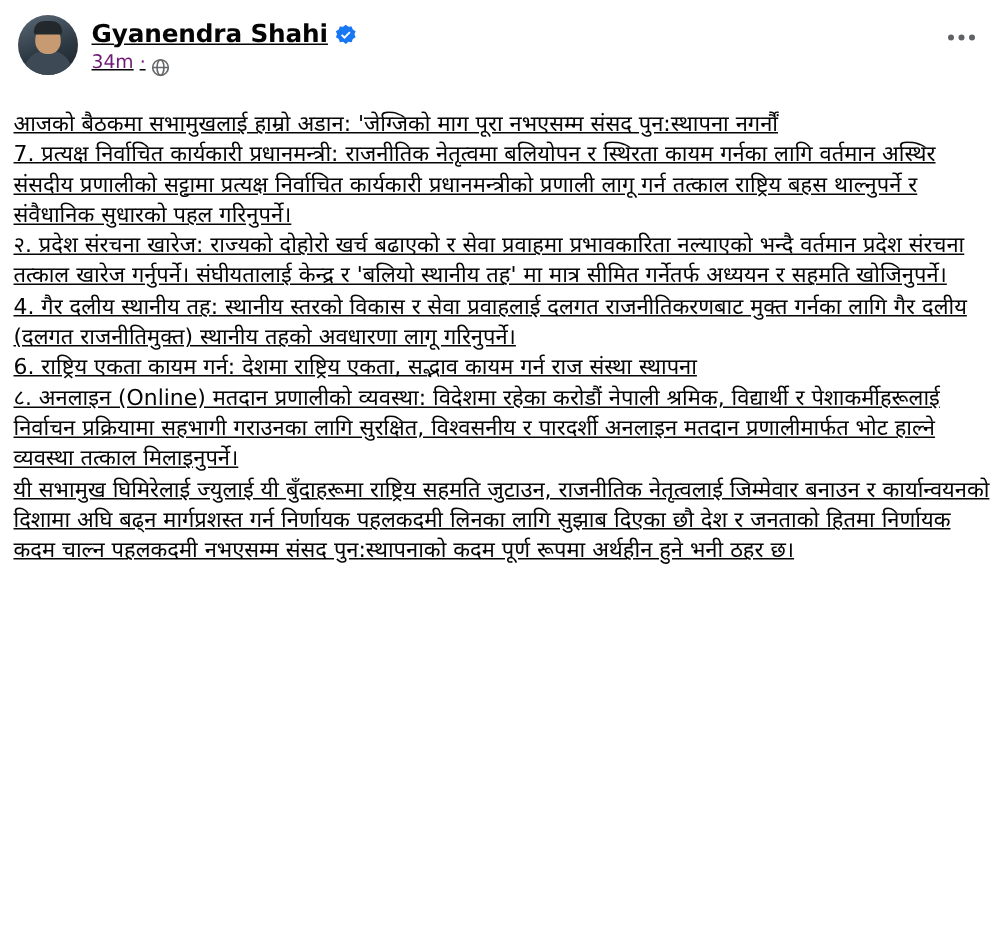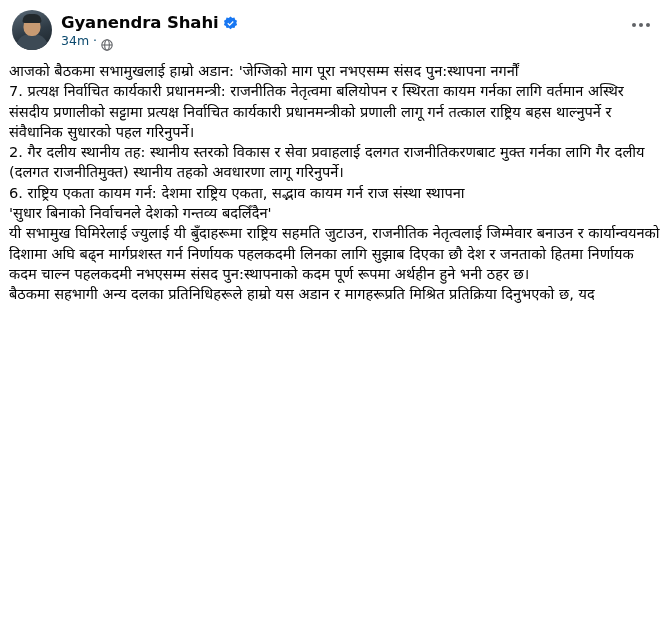--- a/index.html
+++ b/index.html
@@ -12,20 +12,21 @@
     width: 670px;
     height: 624px;
     overflow: hidden;
     font-family: "DejaVu Sans", "Liberation Sans", sans-serif;
     color: #050505;
   }
   .post {
     width: 670px;
     background: #ffffff;
     position: relative;
+    text-decoration: underline;
   }
   .post-header {
     display: flex;
     align-items: flex-start;
     padding: 10px 12px 4px 12px;
     position: relative;
   }
   .avatar {
     width: 40px;
     height: 40px;
@@ -93,21 +94,21 @@
     top: 1px;
   }
   .meta-row {
     display: flex;
     align-items: center;
     gap: 4px;
     margin-top: 1px;
   }
   .meta-time {
     font-size: 12.5px;
-    color: #0c4a6e;
+    color: #701a75;
     line-height: 16px;
   }
   .globe-icon {
     width: 12px;
     height: 12px;
     display: inline-block;
     position: relative;
     top: 1px;
   }
   .more-btn {
@@ -131,21 +132,21 @@
   }
   .post-body {
     padding: 3px 9px 0 9px;
     font-size: 14.6px;
     line-height: 20.3px;
     color: #050505;
     font-family: "DejaVu Sans", "Liberation Sans", sans-serif;
     word-wrap: break-word;
   }
   .post-body p {
-    margin: 4px 0 0 0;
+    margin: 16px 0 0 0;
     padding: 0;
   }
   .post-body p + p {
     margin-top: 0px;
   }
 </style>
 </head>
 <body>
 
 <div class="post">
@@ -181,20 +182,20 @@
     <div class="more-btn">
       <i></i>
       <i></i>
       <i></i>
     </div>
   </div>
 
   <div class="post-body">
     <p>आजको बैठकमा सभामुखलाई हाम्रो  अडान: 'जेग्जिको माग पूरा नभएसम्म संसद पुन:स्थापना नगर्नौं</p>
     <p>7. प्रत्यक्ष निर्वाचित कार्यकारी प्रधानमन्त्री: राजनीतिक नेतृत्वमा बलियोपन र स्थिरता कायम गर्नका लागि वर्तमान अस्थिर संसदीय प्रणालीको सट्टामा प्रत्यक्ष निर्वाचित कार्यकारी प्रधानमन्त्रीको प्रणाली लागू गर्न तत्काल राष्ट्रिय बहस थाल्नुपर्ने र संवैधानिक सुधारको पहल गरिनुपर्ने।</p>
-    <p>2. गैर दलीय स्थानीय तह: स्थानीय स्तरको विकास र सेवा प्रवाहलाई दलगत राजनीतिकरणबाट मुक्त गर्नका लागि गैर दलीय (दलगत राजनीतिमुक्त) स्थानीय तहको अवधारणा लागू गरिनुपर्ने।</p>
+    <p>२. प्रदेश संरचना खारेज: राज्यको दोहोरो खर्च बढाएको र सेवा प्रवाहमा प्रभावकारिता नल्याएको भन्दै वर्तमान प्रदेश संरचना तत्काल खारेज गर्नुपर्ने। संघीयतालाई केन्द्र र 'बलियो स्थानीय तह' मा मात्र सीमित गर्नेतर्फ अध्ययन र सहमति खोजिनुपर्ने।</p>
+    <p>4. गैर दलीय स्थानीय तह: स्थानीय स्तरको विकास र सेवा प्रवाहलाई दलगत राजनीतिकरणबाट मुक्त गर्नका लागि गैर दलीय (दलगत राजनीतिमुक्त) स्थानीय तहको अवधारणा लागू गरिनुपर्ने।</p>
     <p>6. राष्ट्रिय एकता कायम गर्न: देशमा राष्ट्रिय एकता, सद्भाव कायम गर्न राज संस्था स्थापना</p>
-    <p>'सुधार बिनाको निर्वाचनले देशको गन्तव्य बदलिँदैन'</p>
+    <p>८. अनलाइन (Online) मतदान प्रणालीको व्यवस्था: विदेशमा रहेका करोडौं नेपाली श्रमिक, विद्यार्थी र पेशाकर्मीहरूलाई निर्वाचन प्रक्रियामा सहभागी गराउनका लागि सुरक्षित, विश्वसनीय र पारदर्शी अनलाइन मतदान प्रणालीमार्फत भोट हाल्ने व्यवस्था तत्काल मिलाइनुपर्ने।</p>
     <p>यी सभामुख घिमिरेलाई  ज्युलाई यी बुँदाहरूमा राष्ट्रिय सहमति जुटाउन, राजनीतिक नेतृत्वलाई जिम्मेवार बनाउन र कार्यान्वयनको दिशामा अघि बढ्न मार्गप्रशस्त गर्न निर्णायक पहलकदमी लिनका लागि सुझाब दिएका छौ देश र जनताको हितमा निर्णायक कदम चाल्न पहलकदमी नभएसम्म संसद पुन:स्थापनाको कदम पूर्ण रूपमा अर्थहीन हुने भनी ठहर छ।</p>
-    <p>बैठकमा सहभागी अन्य दलका प्रतिनिधिहरूले हाम्रो  यस अडान र मागहरूप्रति मिश्रित प्रतिक्रिया दिनुभएको  छ, यद</p>
   </div>
 
 </div>
 
 </body></html>

